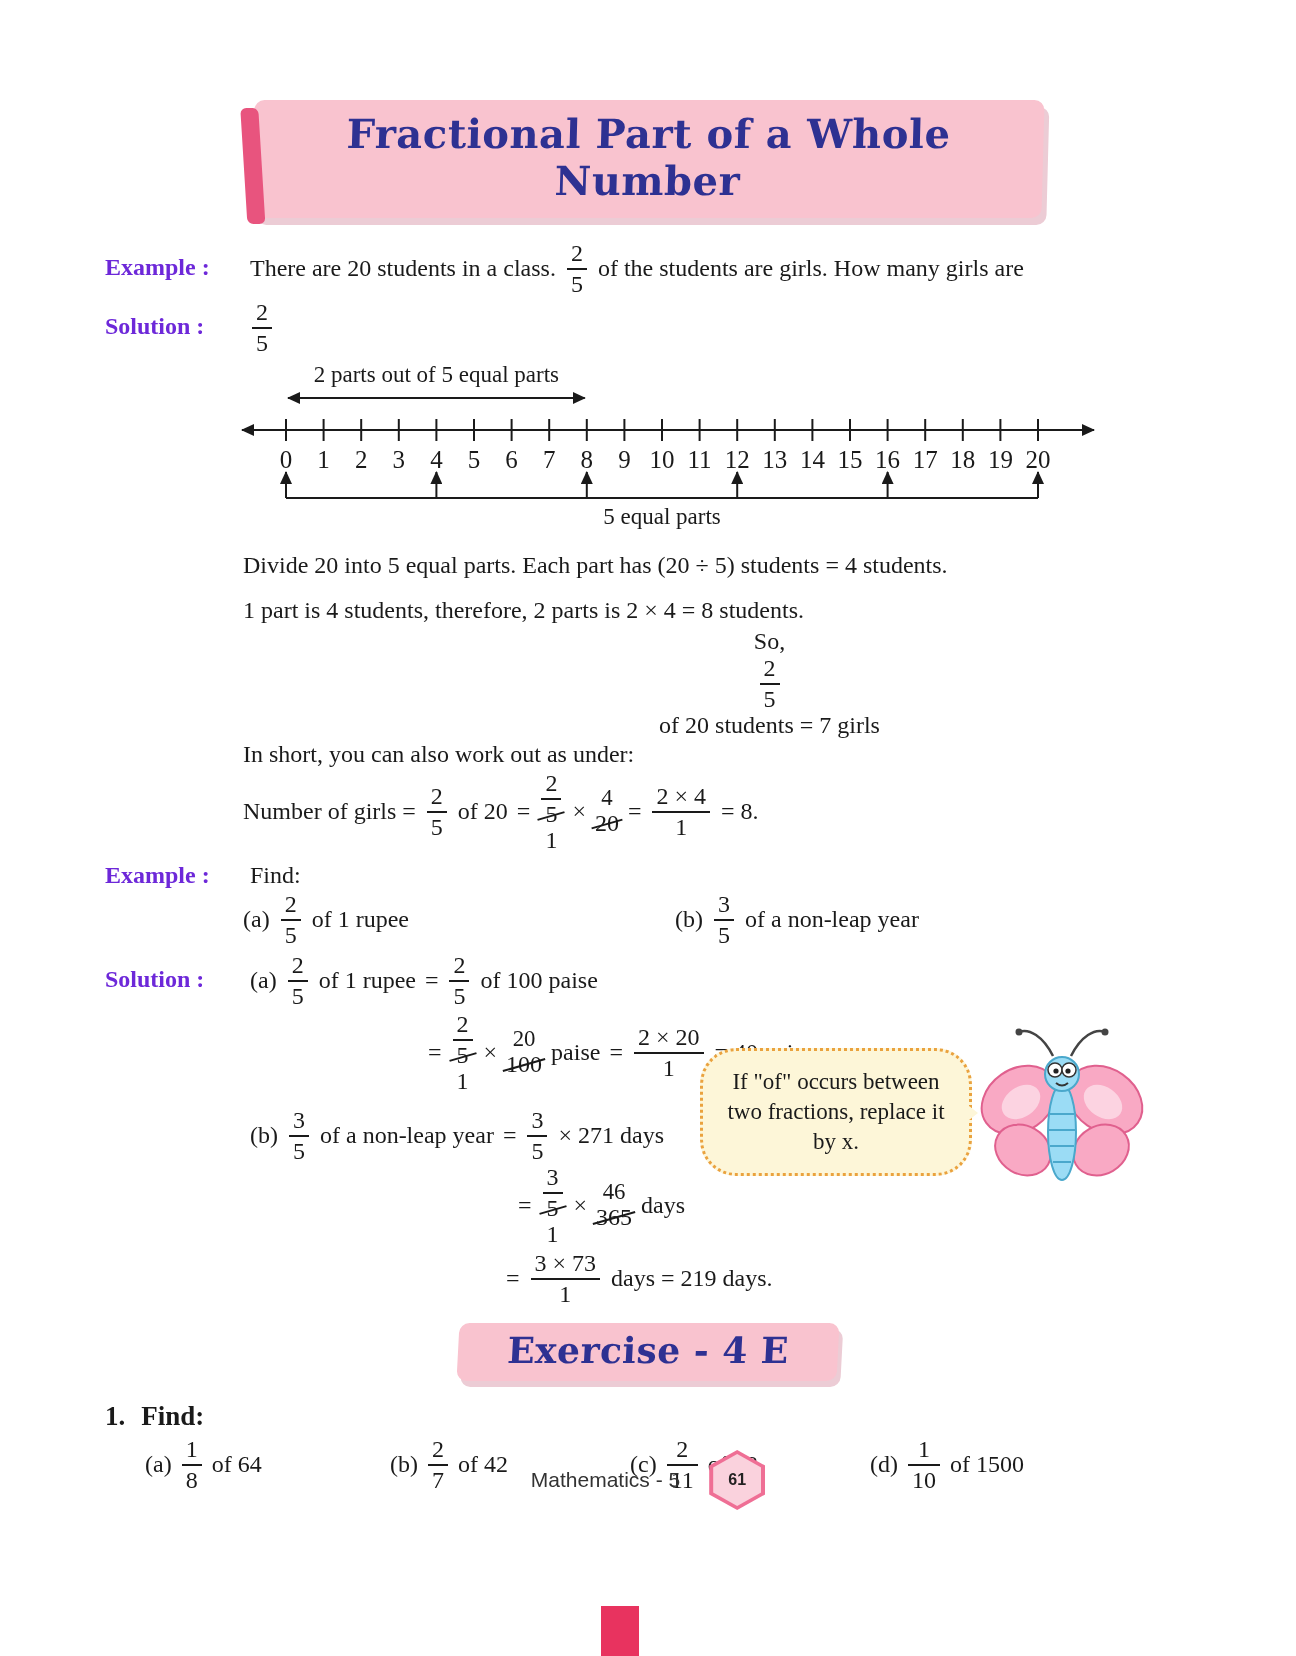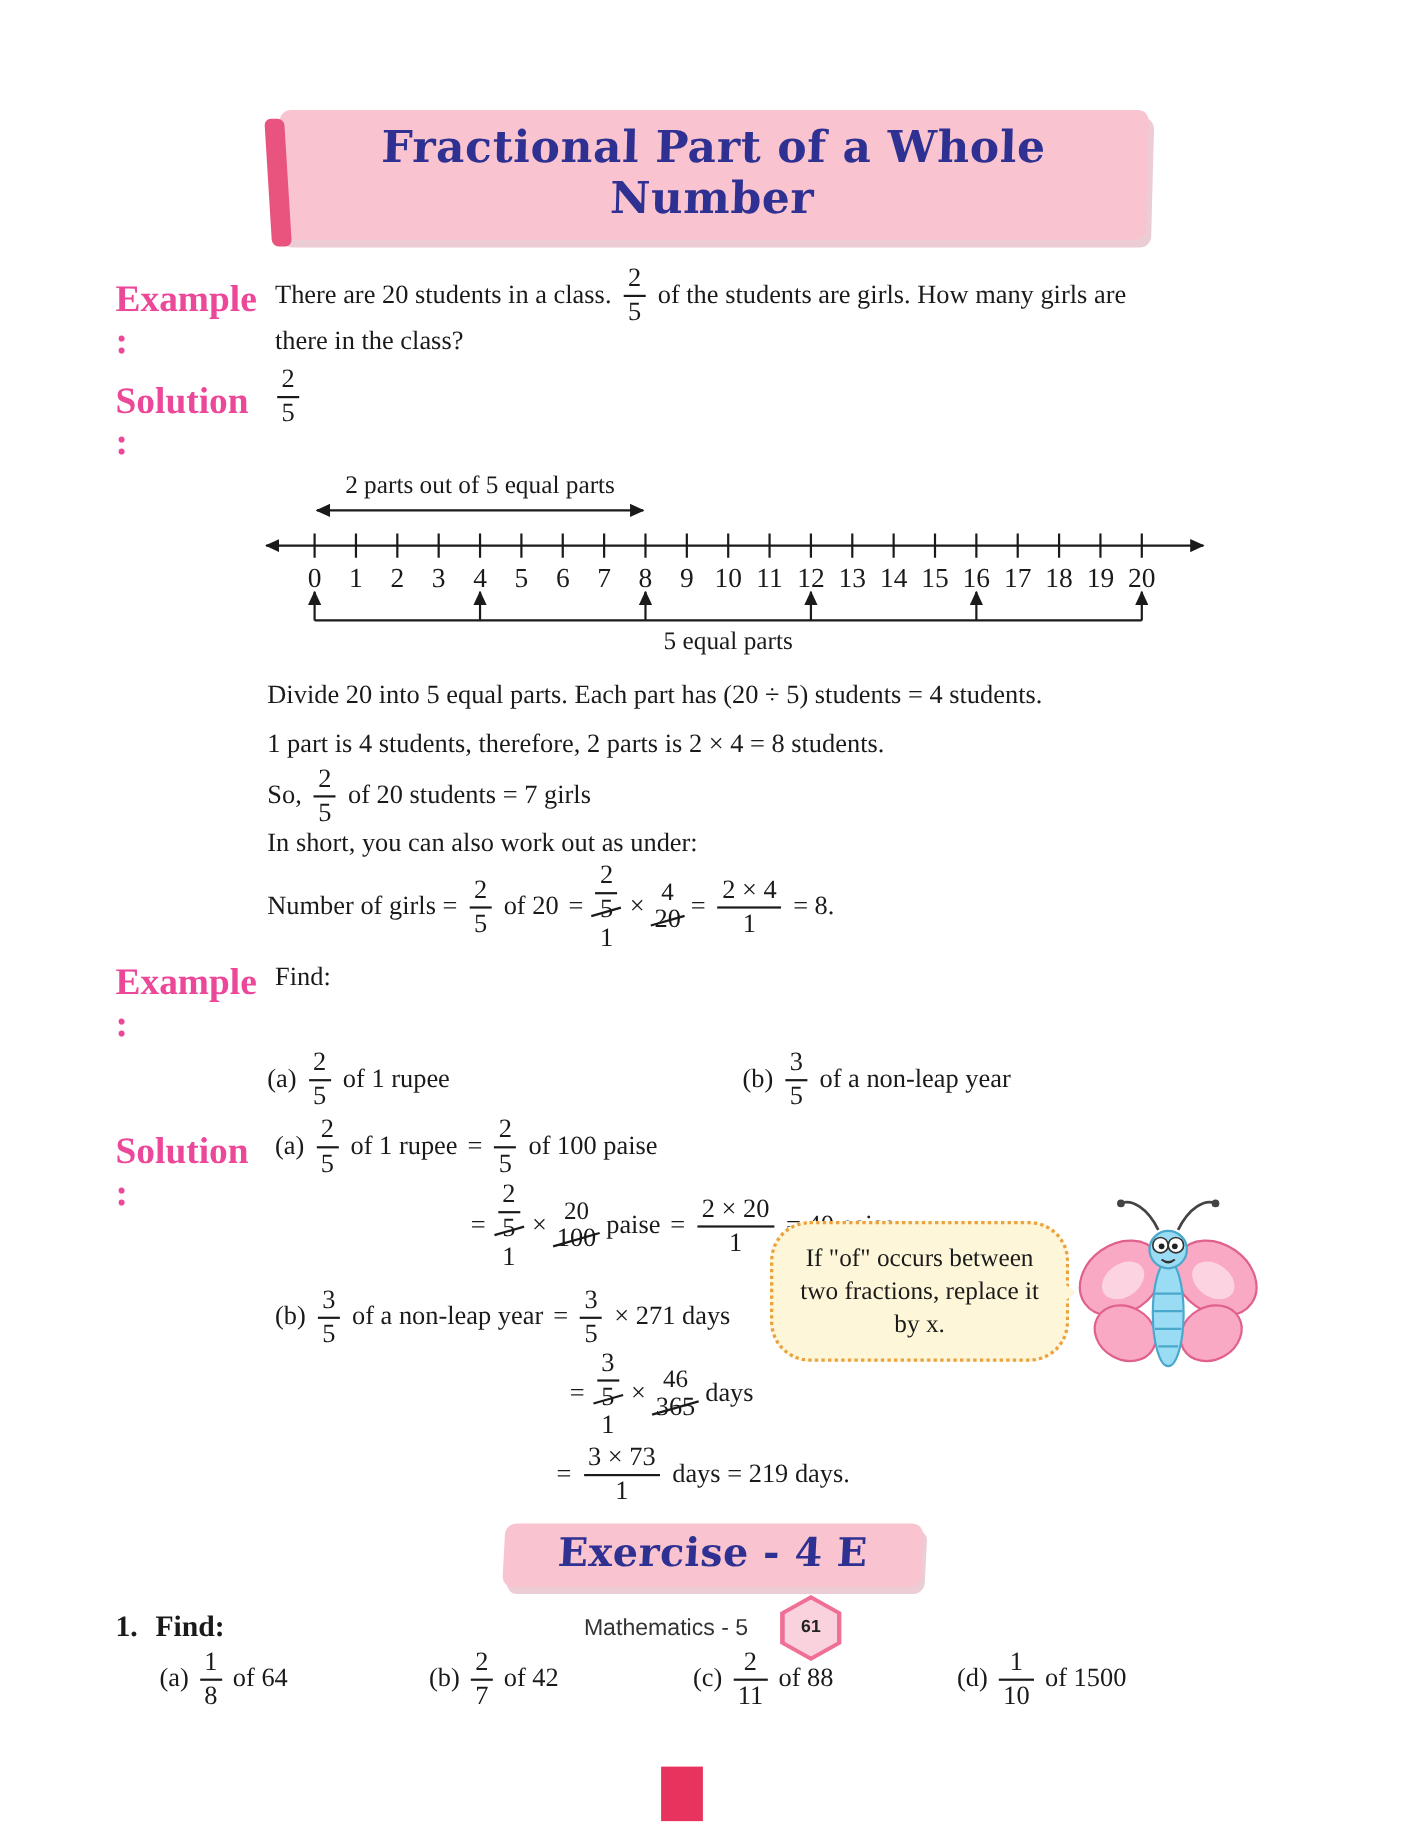--- a/index.html
+++ b/index.html
@@ -28,21 +28,21 @@
   .banner2-wrap { position:relative; width:380px; margin:16px auto 0; }
   .banner2 {
     position:relative; background:#f9c3cf; border-radius:10px;
     padding:6px 0 10px; text-align:center; transform:skewX(-3deg);
     box-shadow:4px 6px 0 #ecccd5;
   }
   .banner2 .banner-title { font-size:36px; }
 
   
   .lrow { display:flex; margin-left:105px; align-items:flex-start; }
-  .lbl { flex:0 0 132px; font-weight:bold; color:#ec4899; font-size:34px; }
+  .lbl { flex:0 0 132px; font-weight:bold; color:#6d28d9; font-size:24px; }
   .lbl.pt { padding-top:14px; }
   .lcontent { flex:1;margin-left:13px; }
 
   
   .tline { display:flex; align-items:center; column-gap:9px; min-height:40px; flex-wrap:nowrap; }
   .tok { white-space:nowrap; }
 
   .frac { display:inline-flex; flex-direction:column; align-items:center; line-height:1; margin:0 2px; }
   .frac .fn { padding:1px 4px 0; }
   .frac .bar { align-self:stretch; border-top:2px solid #1a1a1a; margin:3px 0 2px; }
@@ -54,21 +54,21 @@
     content:''; position:absolute; left:-4px; right:-4px; top:50%; height:0;
     border-top:2px solid #1a1a1a; transform:rotate(-16deg);
   }
   .cstack { display:inline-flex; flex-direction:column; align-items:center; line-height:1; }
   .cstack .ctop { font-size:0.95em; padding-bottom:2px; }
 
   
   .p-ind { margin-left:243px; }
   .p1 { margin-top:16px; }
   .p2 { margin-top:18px; }
-  .so-line { margin-top:4px; }
+  .so-line { margin-top:4px;flex-direction:column; }
   .ps { margin-top:2px; }
   .girls-line { margin-top:2px; }
   .opts { margin-top:2px; display:flex; }
   .opt { display:flex; align-items:center; column-gap:9px; }
   .opt.first { width:432px; }
 
   
   .nl-wrap { margin:10px 0 0 238px; }
   #nl-svg text { font-family:"Liberation Serif", serif; }
 
@@ -123,21 +123,20 @@
     <div class="lcontent">
       <div class="tline">
         <span class="tok">There are 20 students in a class.</span>
         <span class="frac">
           <span class="fn">2</span>
             <span class="bar"></span>
             <span class="fd">5</span>
         </span>
         <span class="tok">of the students are girls. How many girls are</span>
       </div>
-      <div>there in the class?</div>
     </div>
   </div>
 
   <div class="lrow" style="margin-top:2px;">
     <span class="lbl pt">Solution :</span>
     <div class="lcontent">
       <div class="tline">
         <span class="frac">
           <span class="fn">2</span>
             <span class="bar"></span>

